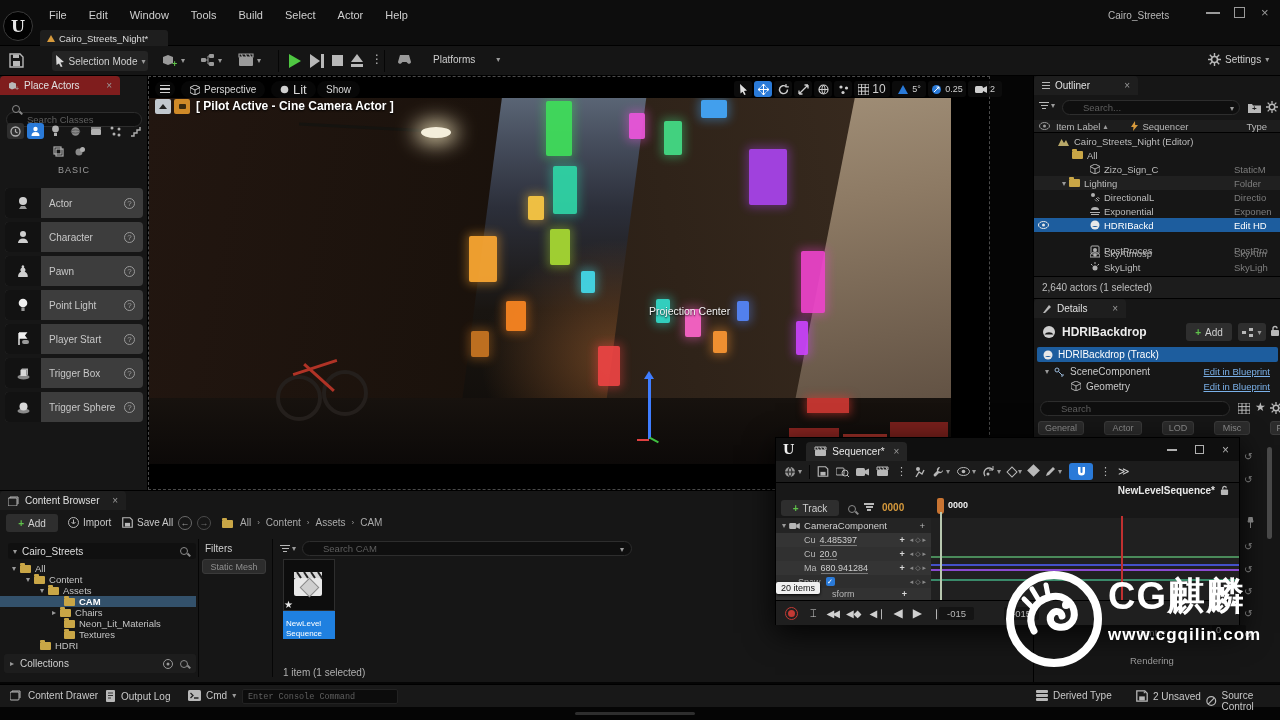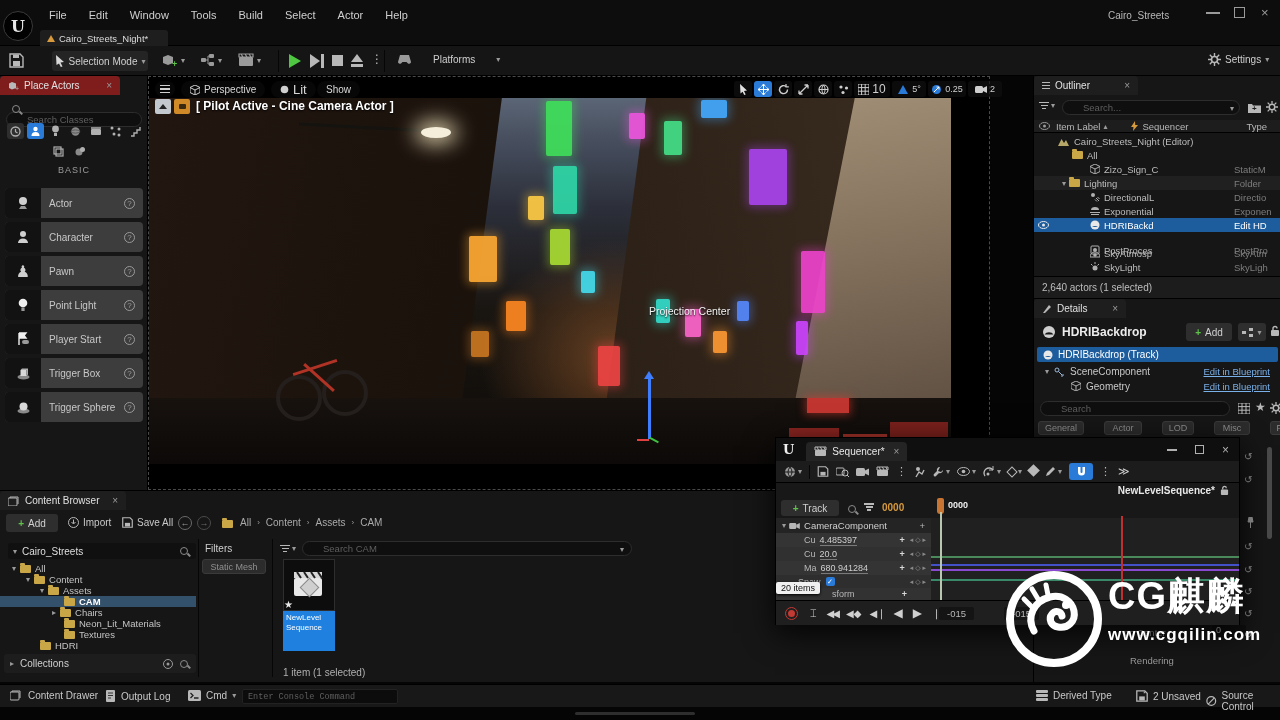--- a/index.html
+++ b/index.html
@@ -757,21 +757,21 @@
     <div class="a" style="left:283px;top:68px;width:52px;height:80px;">
       <div class="a" style="left:0;top:0;width:52px;height:52px;background:#0d0d0d;border:1px solid #2e2e2e;display:flex;align-items:center;justify-content:center;">
         <svg width="36" height="34" viewBox="0 0 36 34">
             <rect x="3" y="10" width="28" height="18" rx="2" fill="#e8e8e8"></rect>
             <path d="M3 4 L31 4 L31 10 L3 10 Z" fill="#d8d8d8"></path>
             <path d="M6 4 l4 6 M13 4 l4 6 M20 4 l4 6 M27 4 l4 6" stroke="#222" stroke-width="2"></path>
             <rect x="12" y="13" width="13" height="13" transform="rotate(45 18.5 19.5)" fill="#cfcfcf" stroke="#888"></rect>
           </svg>
       </div>
       <span class="a" style="left:1px;top:40px;color:#e8e8e8;font-size:10px;">★</span>
-      <div class="a" style="left:0;top:52px;width:52px;height:40px;background:#1f80e0;color:#fff;font-size:8px;padding:2px 3px;line-height:1.25;">
+      <div class="a" style="left:0;top:52px;width:52px;height:28px;background:#1f80e0;color:#fff;font-size:8px;padding:8px 3px;line-height:1.25;">
         <div>NewLevel</div>
         <div>Sequence</div>
       </div>
     </div>
     <div class="a nw" style="left:283px;top:176px;font-size:10px;color:#b0b0b0;">1 item (1 selected)</div>
   </div>
 
   <div class="a" style="left:775px;top:437px;width:465px;height:188px;background:#181818;border:1px solid #000;box-shadow:0 8px 28px rgba(0,0,0,.85);z-index:40;">
     
     <div class="a" style="left:0;top:0;width:463px;height:23px;background:#0f0f0f;display:flex;align-items:center;">

